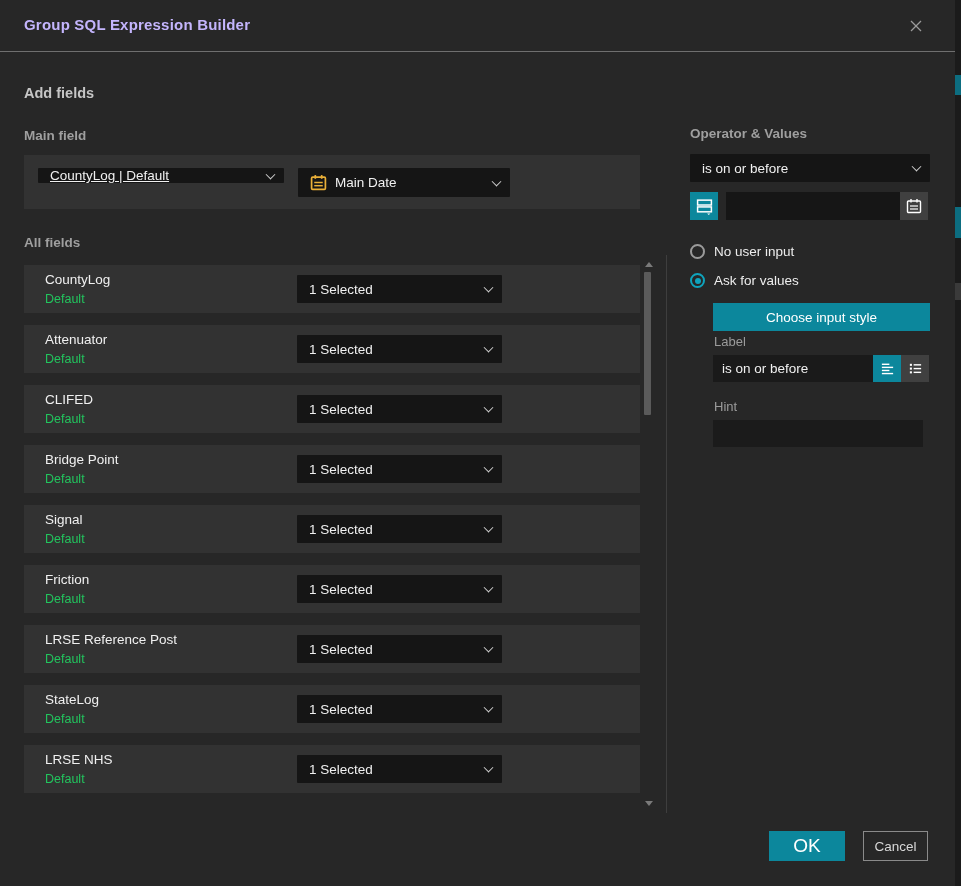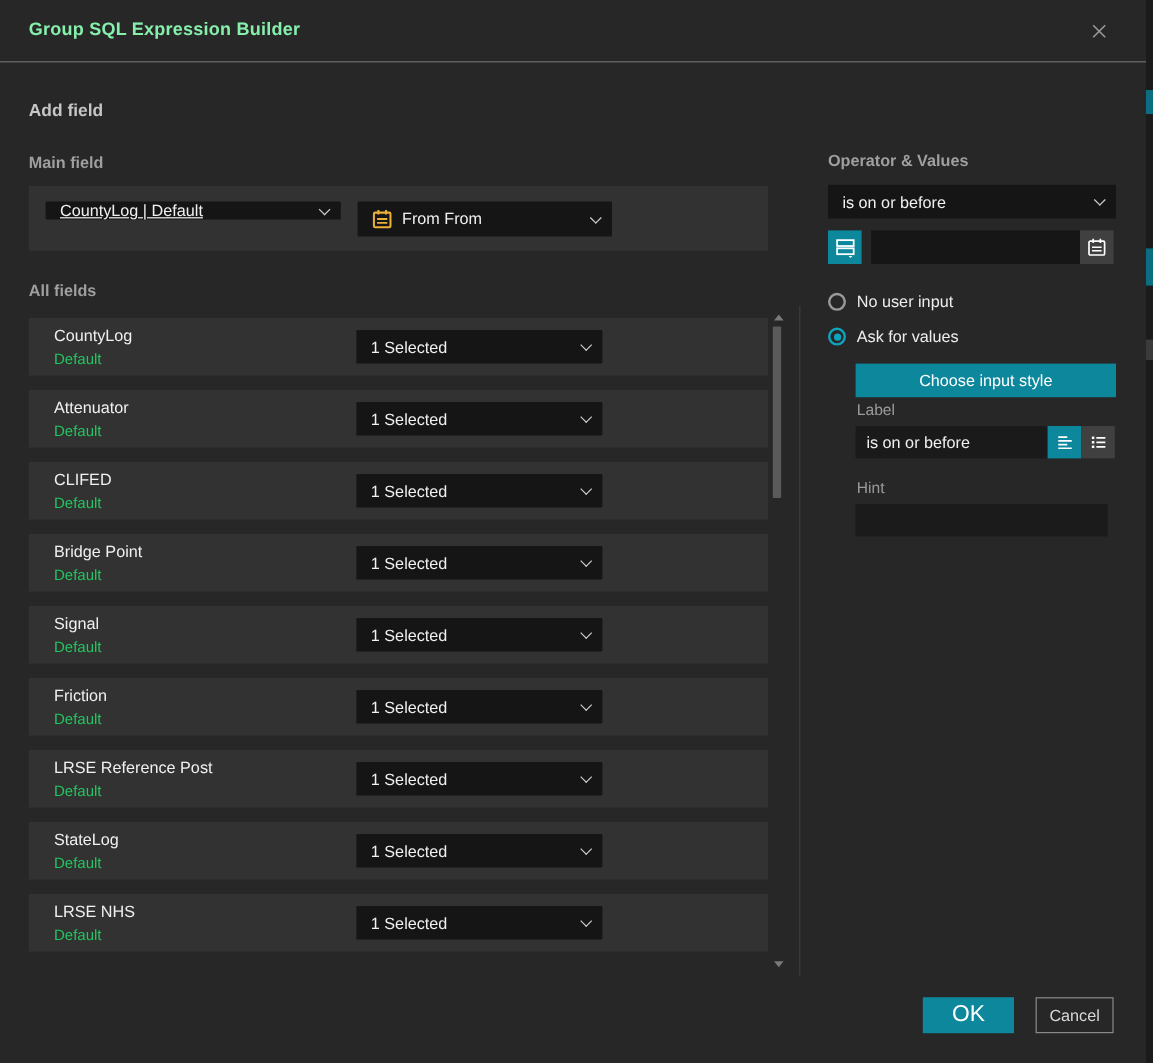--- a/index.html
+++ b/index.html
@@ -4,21 +4,21 @@
 <style>
   * { margin:0; padding:0; box-sizing:border-box; }
   html,body { width:961px; height:886px; background:#272727; overflow:hidden;
     font-family:"Liberation Sans","DejaVu Sans",sans-serif; }
   .dialog { position:absolute; left:0; top:0; width:961px; height:886px; background:#272727; }
 
   
   .titlebar { position:absolute; left:0; top:0; width:955px; height:52px;
     border-bottom:1px solid #6f6f6f; }
   .title { position:absolute; left:24px; top:16px; font-size:15px; font-weight:700;
-    color:#86efac; letter-spacing:.2px; }
+    color:#c4b5fd; letter-spacing:.2px; }
   .close-btn { position:absolute; right:28px; top:15px; width:22px; height:22px;
     cursor:pointer; display:flex; align-items:center; justify-content:center; }
 
   
   .h-add { position:absolute; left:24px; top:85px; font-size:14.5px; font-weight:700; color:#c6c6c6; }
   .h-sub { position:absolute; font-size:13.5px; font-weight:700; color:#9f9f9f; }
 
   
   .mainfield-box { position:absolute; left:24px; top:155px; width:616px; height:54px; background:#323232; }
   .select { background:#151515; color:#f0f0f0; font-size:13.5px; position:absolute;
@@ -100,37 +100,37 @@
   <div class="titlebar">
     <div class="title">Group SQL Expression Builder</div>
     <div class="close-btn">
       <svg width="18" height="18" viewBox="0 0 18 18">
         <line x1="4" y1="4" x2="14" y2="14" stroke="#9a9a9a" stroke-width="1.3"></line>
         <line x1="14" y1="4" x2="4" y2="14" stroke="#9a9a9a" stroke-width="1.3"></line>
       </svg>
     </div>
   </div>
 
-  <div class="h-add">Add field</div>
+  <div class="h-add">Add fields</div>
   <div class="h-sub" style="left:24px; top:128px;">Main field</div>
 
   <div class="mainfield-box">
     <div class="select sel-layer">
       <span>CountyLog | Default</span>
       <span class="chev"></span>
     </div>
     <div class="select sel-field">
       <svg width="17" height="17" viewBox="0 0 16 16">
         <rect x="1.5" y="3" width="13" height="11.5" rx="1" fill="none" stroke="#eab038" stroke-width="1.6"></rect>
         <line x1="5" y1="1" x2="5" y2="4.5" stroke="#eab038" stroke-width="1.6"></line>
         <line x1="11" y1="1" x2="11" y2="4.5" stroke="#eab038" stroke-width="1.6"></line>
         <line x1="4" y1="8" x2="12" y2="8" stroke="#eab038" stroke-width="1.4"></line>
         <line x1="4" y1="11" x2="12" y2="11" stroke="#eab038" stroke-width="1.4"></line>
       </svg>
-      <span>From From</span>
+      <span>Main Date</span>
       <span class="chev"></span>
     </div>
   </div>
 
   <div class="h-sub" style="left:24px; top:235px;">All fields</div>
 
   <div class="fields-list">
     <div class="field-row">
       <div class="field-name">CountyLog</div>
       <div class="field-sub">Default</div>

